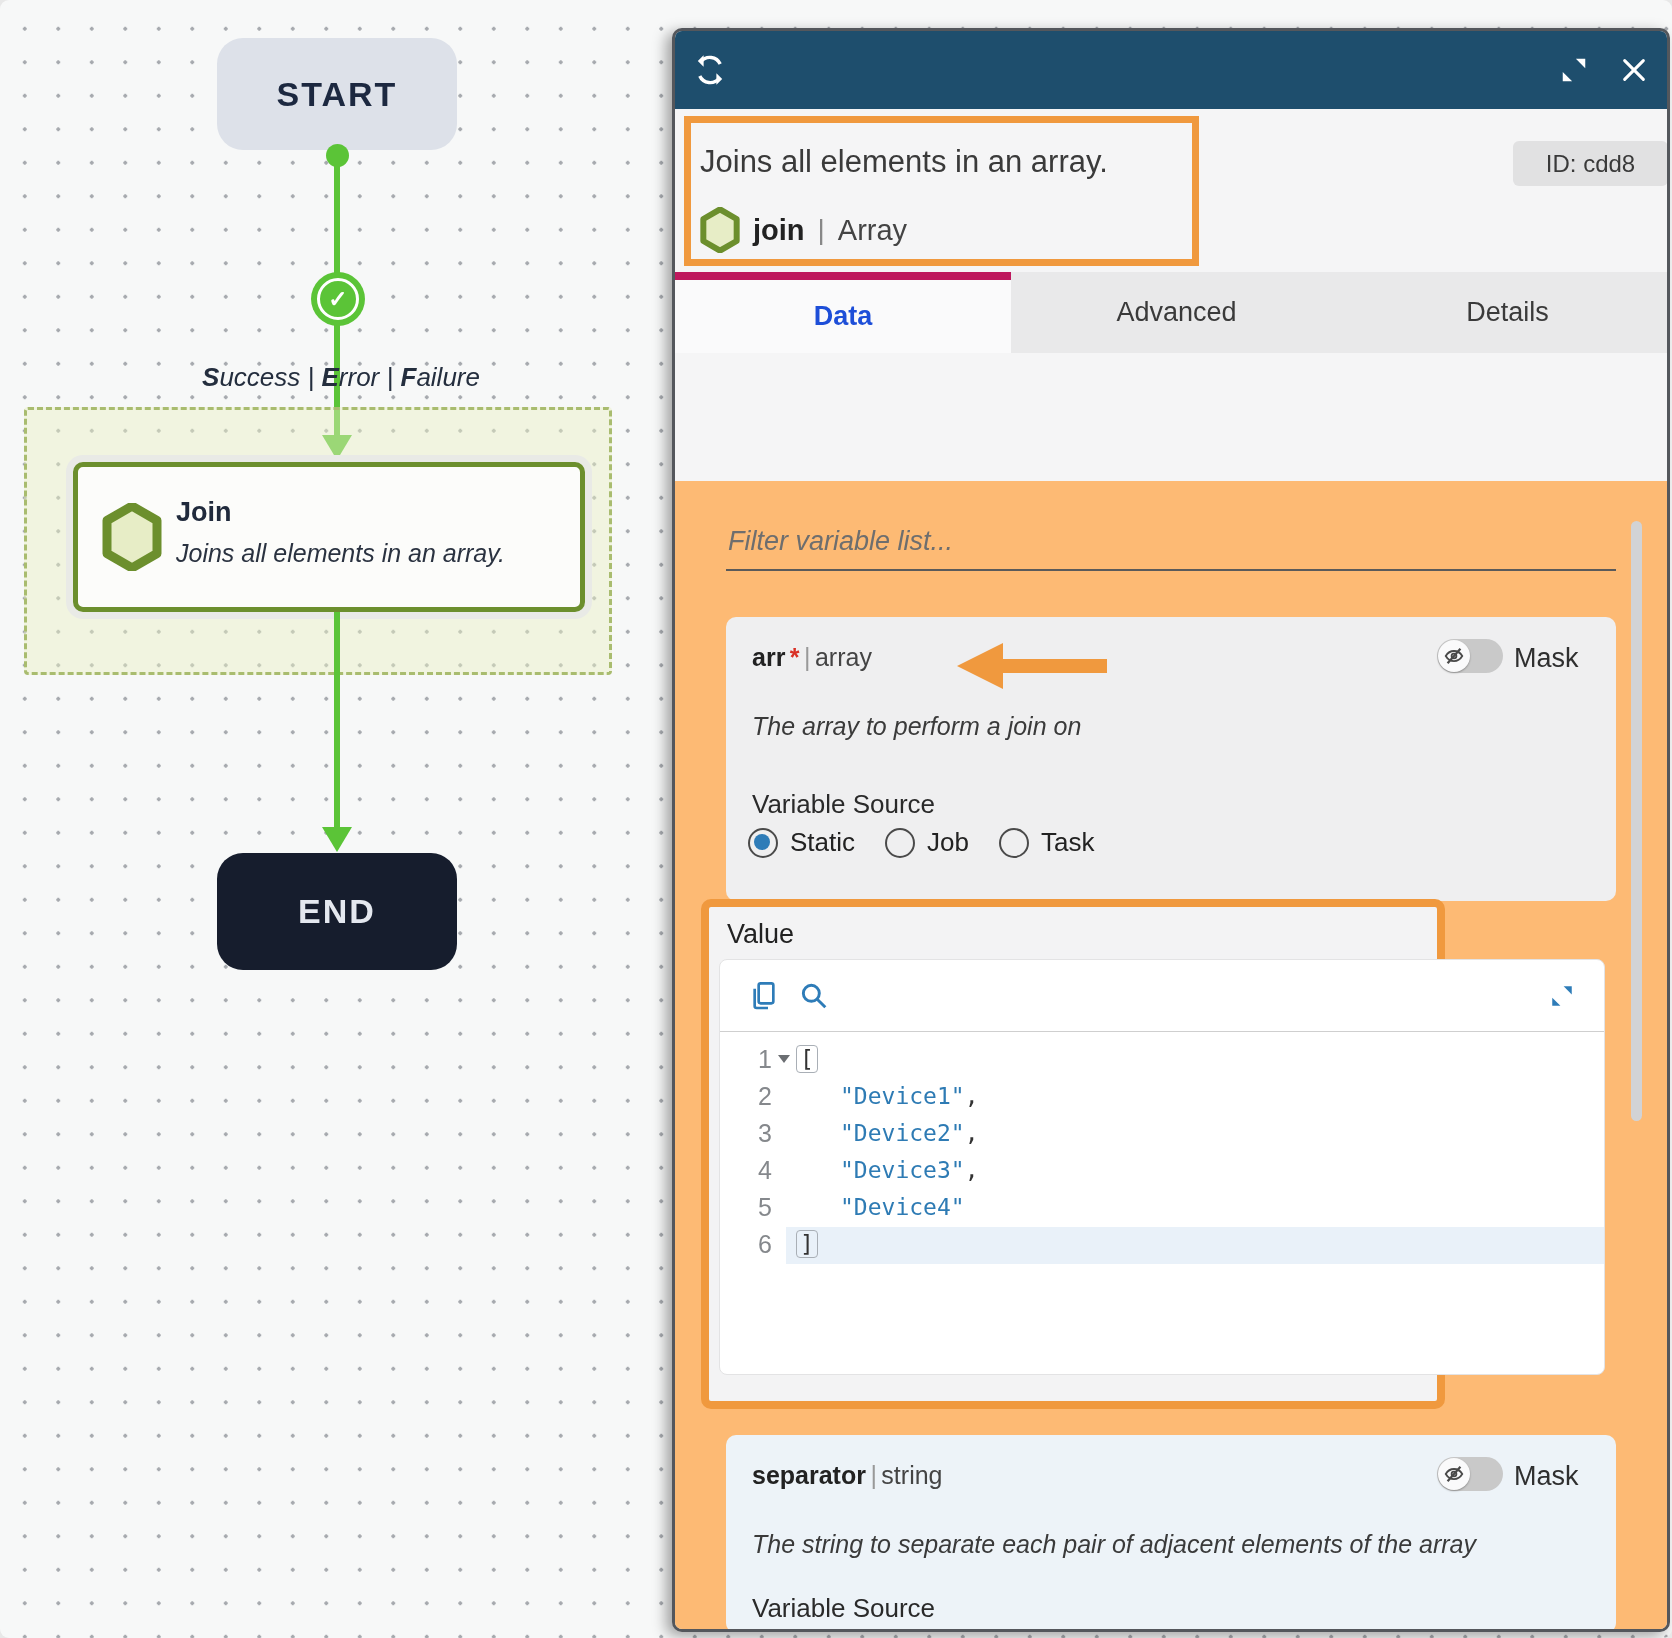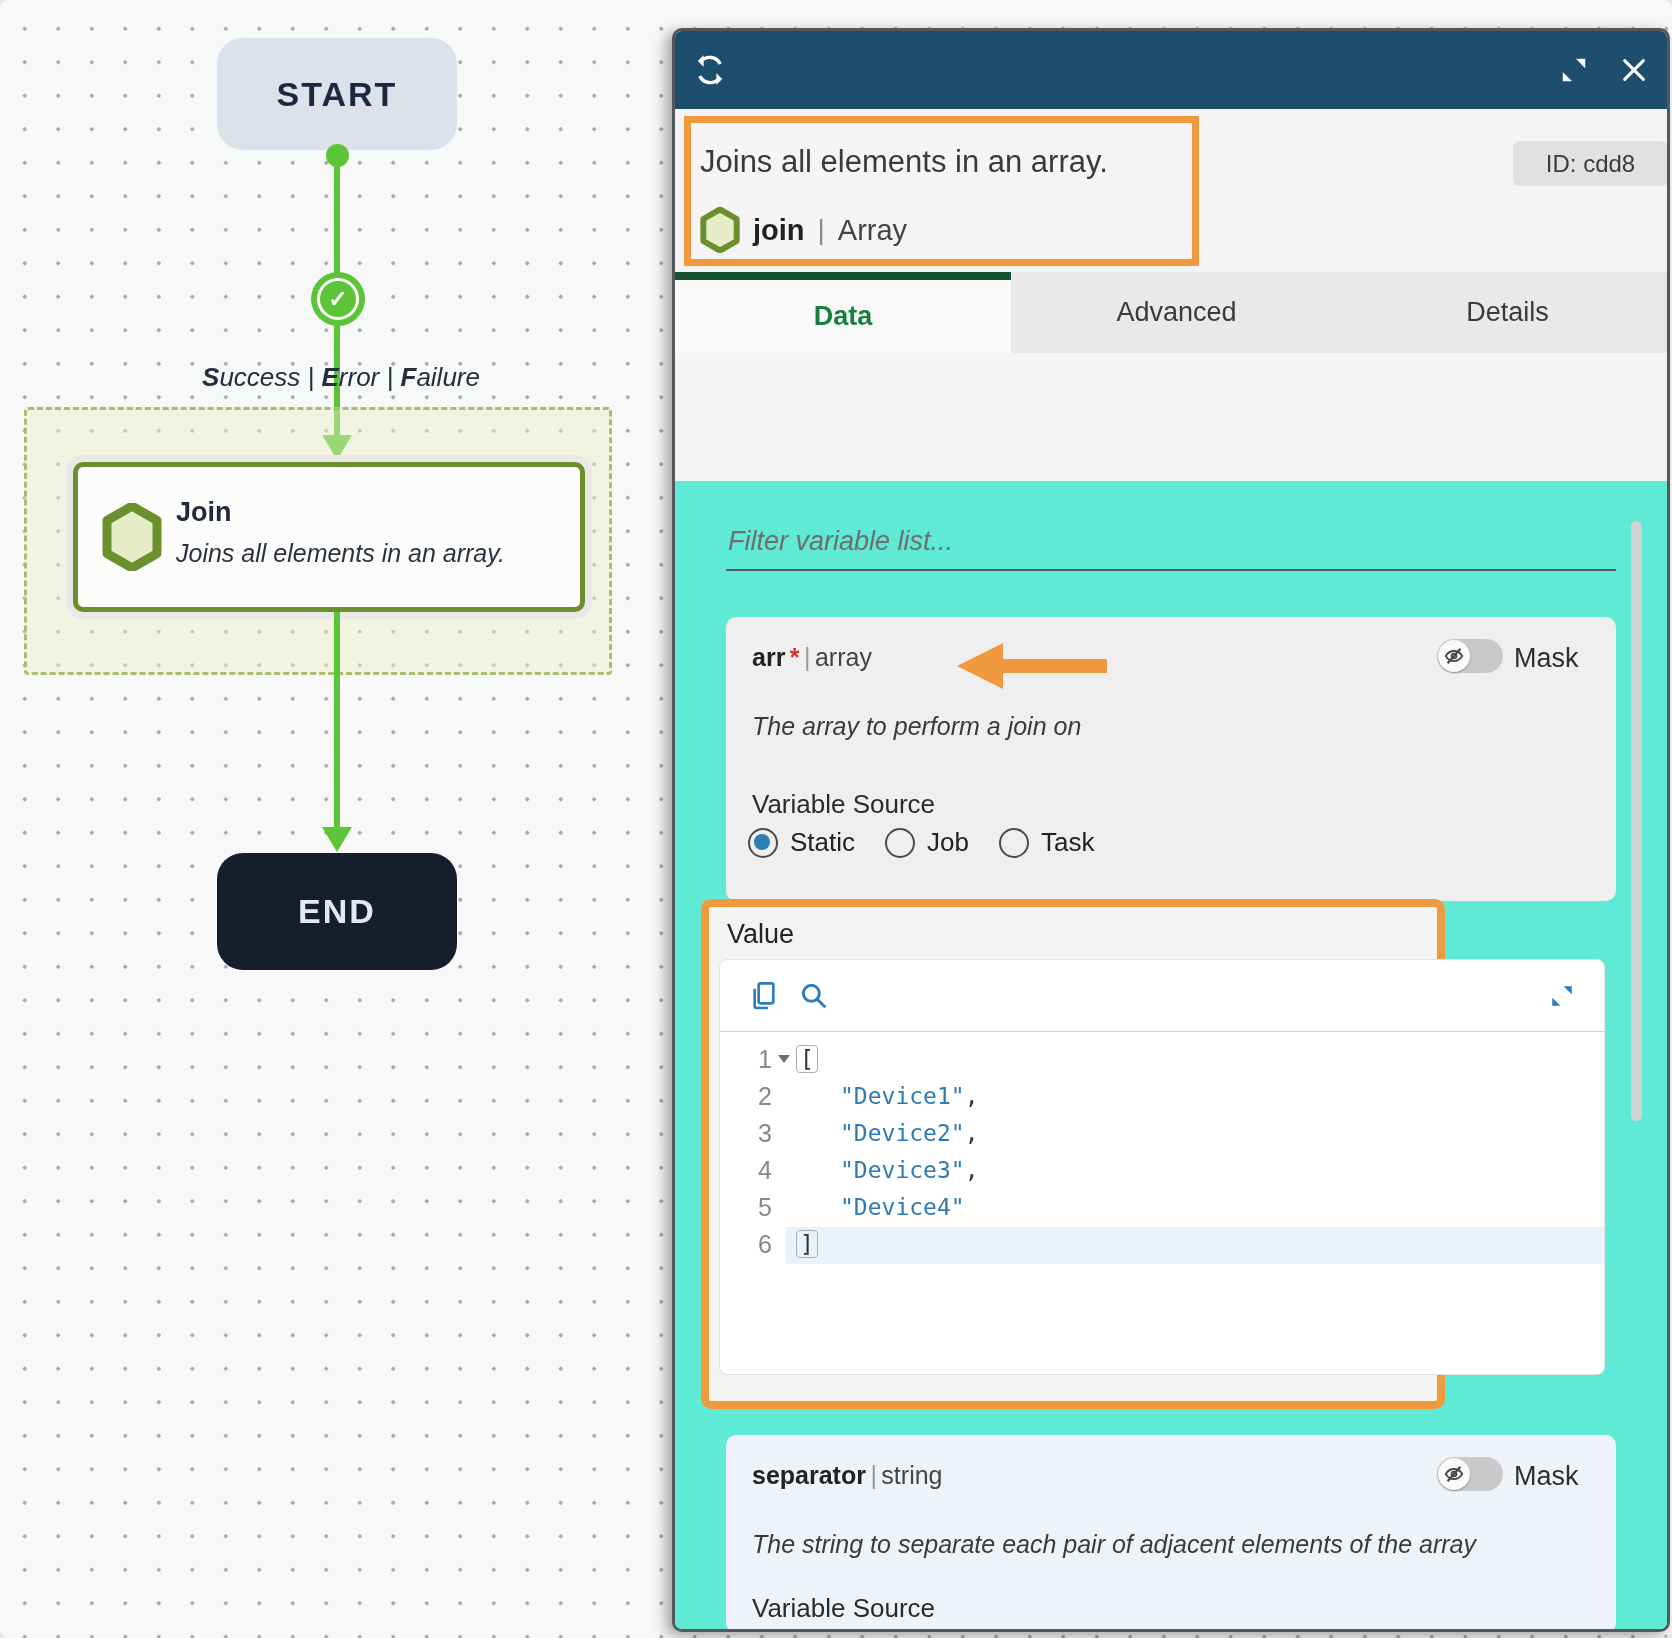--- a/index.html
+++ b/index.html
@@ -60,31 +60,31 @@
   .node-pipe{ font-size:28px; color:#888; }
   .node-type{ font-size:29px; color:#444; }
   .id-badge{ position:absolute; left:838px; top:110px; width:155px; height:45px;
     background:#E1E1E2; border-radius:6px; display:flex; align-items:center; justify-content:center;
     font-size:24px; color:#3A3A3A; }
 
   .tabs-row{ position:absolute; left:0; top:241px; width:998px; height:81px; display:flex; }
   .tab{ display:flex; align-items:center; justify-content:center; font-size:27px;
     color:#3A3A3A; background:#E9E9EA; cursor:pointer; }
   .tab.t0{ width:336px; } .tab.t1{ width:331px; } .tab.t2{ width:331px; }
-  .tab.active{ background:#FAFAFB; border-top:8px solid #14532d; color:#15803d; font-weight:600; }
+  .tab.active{ background:#FAFAFB; border-top:8px solid #be185d; color:#1d4ed8; font-weight:600; }
 
   .subtabs{ position:absolute; left:0; top:322px; width:998px; height:128px; background:#FAFAFB; }
   .subtab{ position:absolute; top:28px; width:498px; text-align:center; font-size:27px; color:#333; cursor:pointer; }
   .subtab.s0{ left:0; } .subtab.s1{ left:500px; }
   .subtab.active{ color:#2E7CB8; font-weight:600; }
   .bar-orange{ position:absolute; left:163px; top:105px; width:209px; height:13px; background:#F0993E; }
   .bar-blue{ position:absolute; left:25px; top:118px; width:477px; height:10px; background:#2E7CB8; }
   .bar-gray{ position:absolute; left:502px; top:120px; width:471px; height:8px; background:#D9DADB; }
 
-  .content{ position:absolute; left:0; top:450px; width:998px; height:1154px; background:#5eead4; }
+  .content{ position:absolute; left:0; top:450px; width:998px; height:1154px; background:#fdba74; }
   .scroll-thumb{ position:absolute; left:956px; top:40px; width:11px; height:600px;
     background:#D2D3D5; border-radius:6px; }
 
   .filter-wrap{ position:absolute; left:51px; top:45px; width:890px; border-bottom:2px solid #5A5A5A; }
   .filter-input{ width:100%; border:none; outline:none; background:transparent;
     font-family:"Liberation Sans", sans-serif; font-style:italic; font-size:27px; color:#6E6E6E;
     padding:0 0 12px 2px; }
   .filter-input::placeholder{ color:#6E6E6E; opacity:1; }
 
   .card{ position:absolute; left:51px; width:890px; border-radius:10px; }

